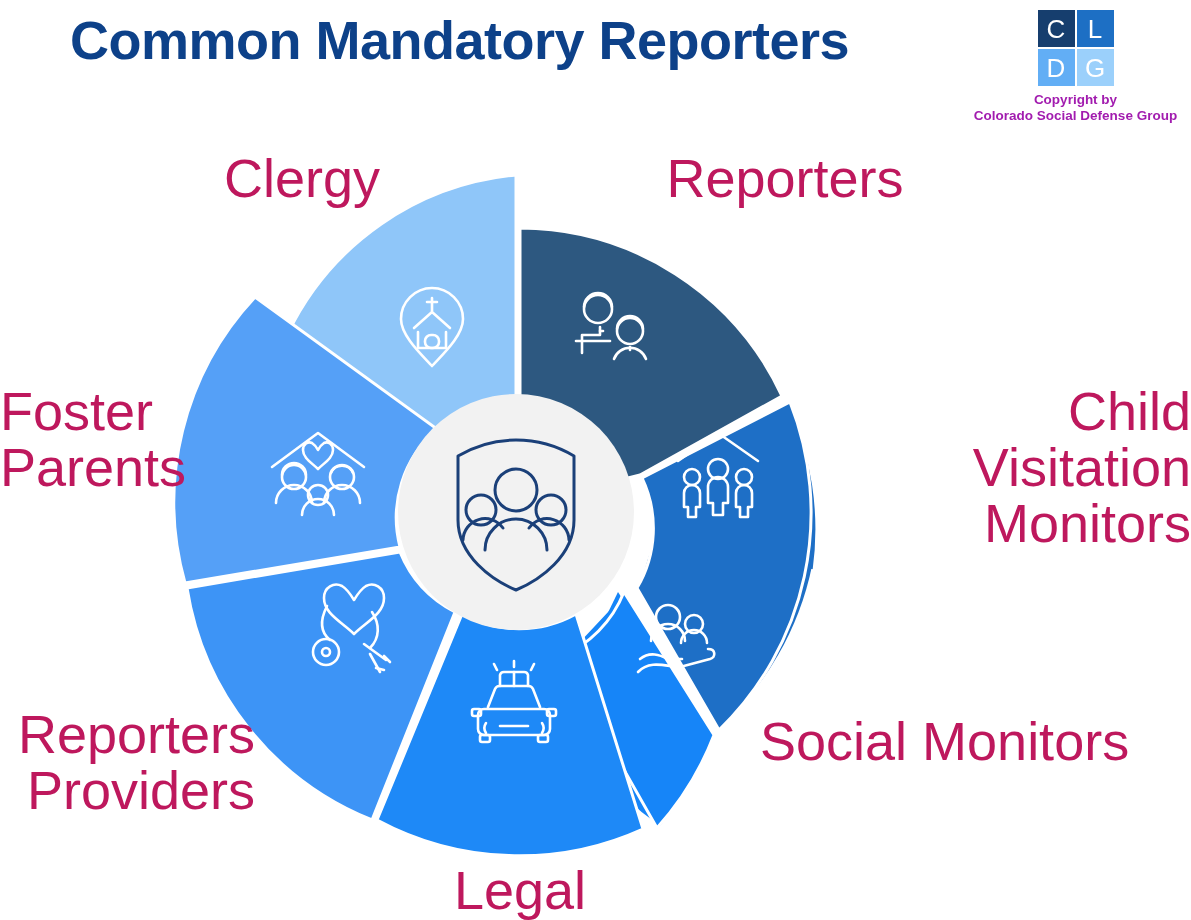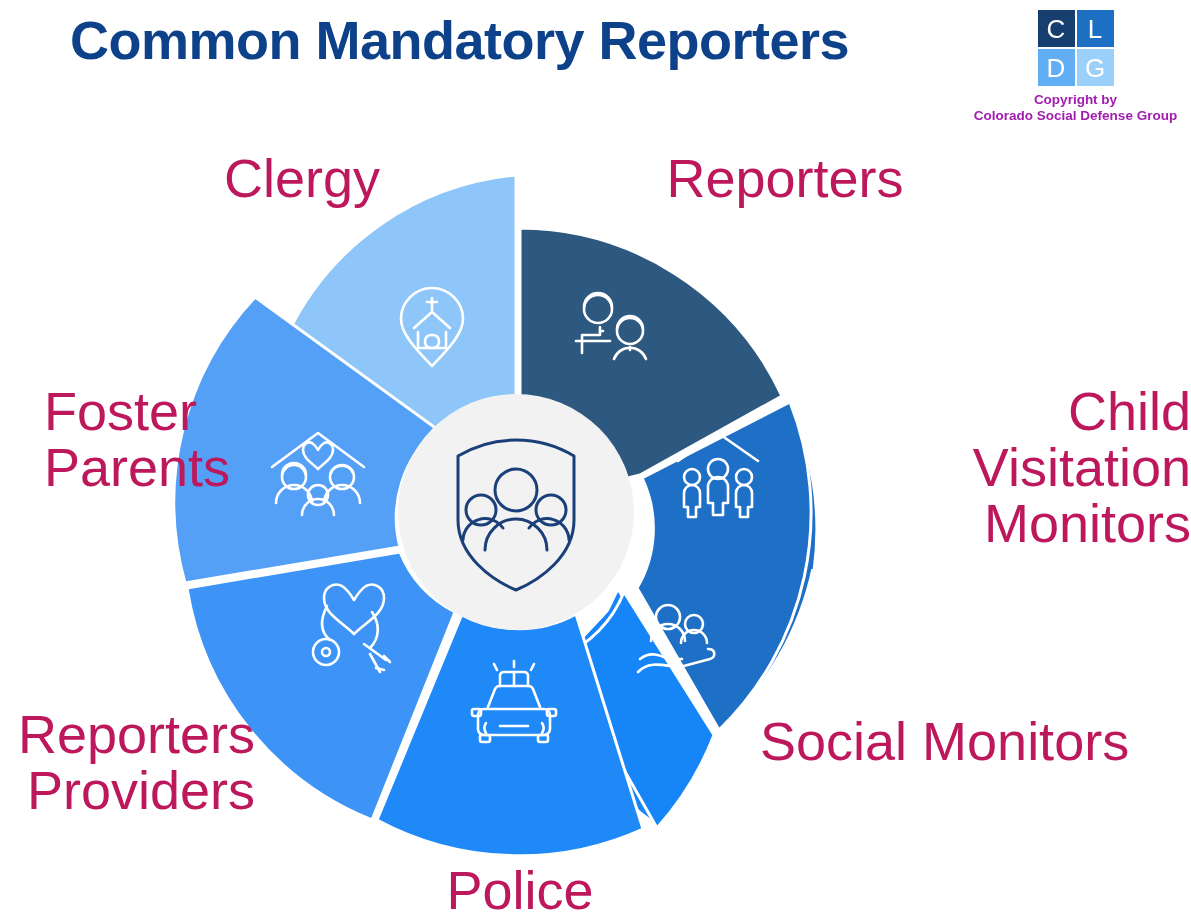--- a/index.html
+++ b/index.html
@@ -87,21 +87,21 @@
     color: #be185d;
     line-height: 56px;
     white-space: pre-line;
   }
   #label-clergy   { left: 162px; top: 150px; width: 280px; text-align: center; }
   #label-educators{ left: 620px; top: 150px; width: 330px; text-align: center; }
   #label-cvm      { left: 840px; top: 383px; width: 351px; text-align: right; }
   #label-social   { left: 760px; top: 713px; width: 400px; text-align: left; }
   #label-police   { left: 350px; top: 862px; width: 340px; text-align: center; }
   #label-health   { left: 0px;   top: 706px; width: 255px; text-align: right; }
-  #label-foster   { left: 0px;   top: 383px; width: 190px; text-align: left; padding-left: 44px; }
+  #label-foster   { left: 0px;   top: 383px; width: 190px; text-align: left; }
 </style>
 </head>
 <body>
 
 <div id="page">
 
   <div id="title">Common Mandatory Reporters</div>
 
   <div id="logo-block">
     <div id="logo-grid">
@@ -277,19 +277,19 @@
       </g>
 
     </svg>
   </div>
 
   <div class="wheel-label" id="label-clergy">Clergy</div>
   <div class="wheel-label" id="label-educators">Reporters</div>
   <div class="wheel-label" id="label-cvm">Child Visitation
 Monitors</div>
   <div class="wheel-label" id="label-social">Social Monitors</div>
-  <div class="wheel-label" id="label-police">Police</div>
+  <div class="wheel-label" id="label-police">Legal</div>
   <div class="wheel-label" id="label-health">Reporters
 Providers</div>
   <div class="wheel-label" id="label-foster">Foster
 Parents</div>
 
 </div>
 
 </body></html>

